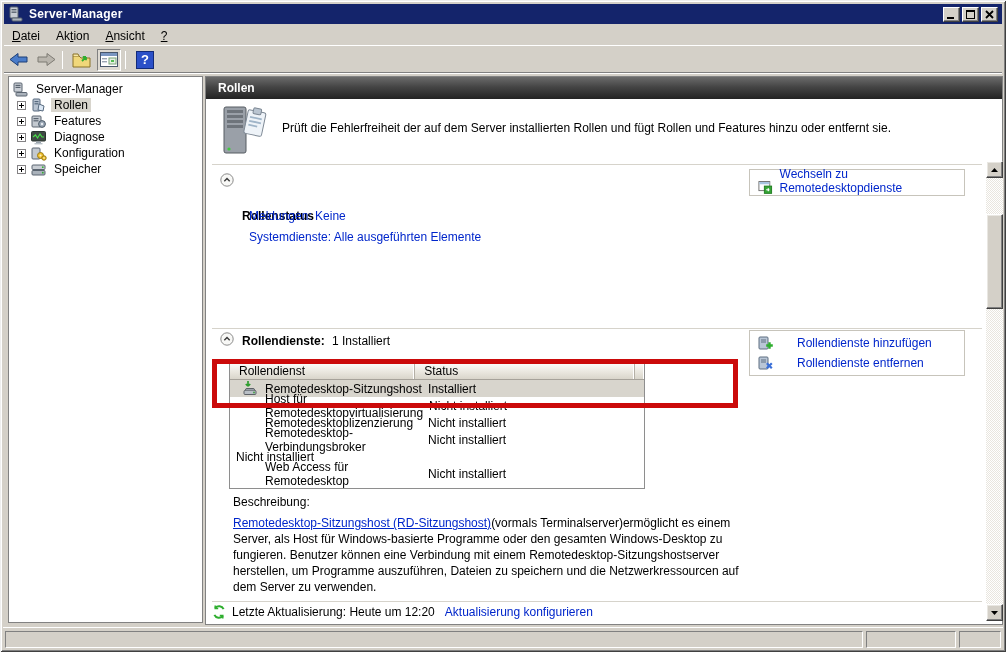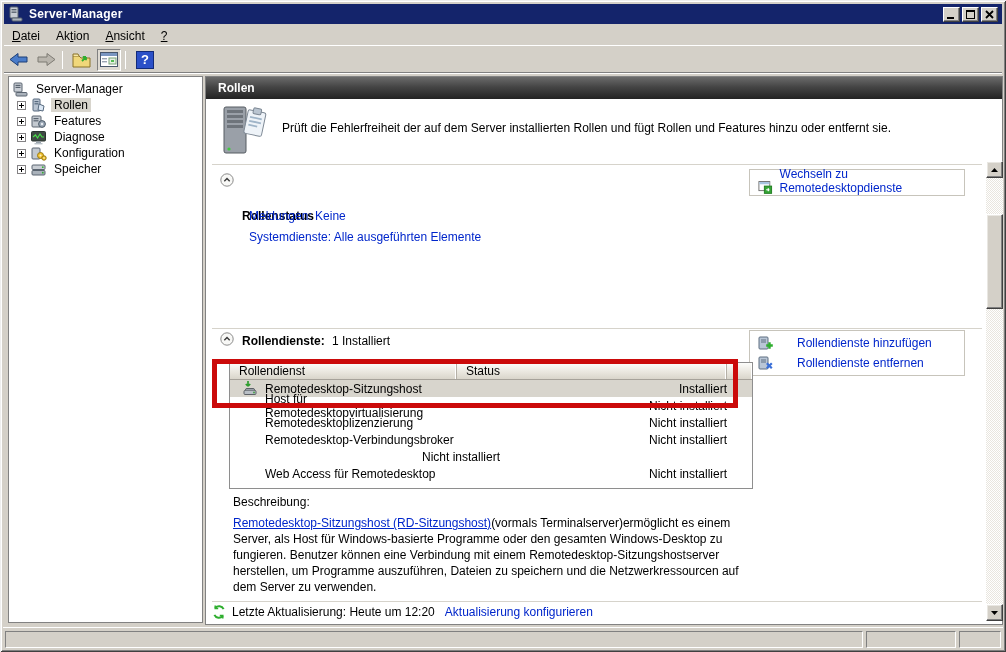--- a/index.html
+++ b/index.html
@@ -45,21 +45,21 @@
   .linkbox{border:1px solid #c7c4bb;background:#fff;display:flex;align-items:center;padding:0 8px;}
   .linkbox .bluelink{margin-left:7px;}
   .linkrow{display:flex;align-items:center;height:20px;gap:16px;}
   .linkrow .bluelink{margin-left:7px;}
   
   .rtable{border:1px solid #8e8e8e;background:#fff;}
   .thead{display:flex;height:17px;background:linear-gradient(180deg,#fdfdfb,#e8e5dd 60%,#d9d5cb);border-bottom:1px solid #a6a29a;}
   .thc{padding-left:9px;line-height:16px;border-right:1px solid #b4b0a6;box-shadow:inset -1px 0 0 #fff;}
   .trowi{display:flex;height:17px;align-items:center;position:relative;}
   .trowi .c1{width:227px;padding-left:35px;}
-  .trowi .c2{width:270px;padding-left:6px;text-align:right;}
+  .trowi .c2{width:270px;padding-left:6px;}
   .trowi.sel{background:var(--selected_row,#d8d5cd);}
   .rowicon{position:absolute;left:12px;top:0px;width:16px;height:16px;}
   .redbox{border:5px solid var(--annotation_red,#cb0a0a);background:transparent;pointer-events:none;z-index:30;}
   .desc{width:515px;line-height:16px;}
   
   .sb{width:17px;background:#fff;background-image:linear-gradient(45deg,#e9e6df 25%,transparent 25%,transparent 75%,#e9e6df 75%),linear-gradient(45deg,#e9e6df 25%,transparent 25%,transparent 75%,#e9e6df 75%);background-size:2px 2px;background-position:0 0,1px 1px;}
   .sbtn{width:17px;height:17px;background:var(--chrome,#d4d0c8);border:1px solid;border-color:#fff #404040 #404040 #fff;box-shadow:inset -1px -1px 0 #808080,inset 1px 1px 0 #e9e7e2;display:flex;align-items:center;justify-content:center;}
   .sthumb{position:absolute;left:0;width:17px;background:var(--chrome,#d4d0c8);border:1px solid;border-color:#fff #404040 #404040 #fff;box-shadow:inset -1px -1px 0 #808080,inset 1px 1px 0 #e9e7e2;}
   
   .statusbar{left:3px;top:627px;width:1000px;height:22px;display:flex;align-items:flex-start;padding:3px 2px 0 2px;border-top:1px solid #fff;}
@@ -293,21 +293,21 @@
         <svg width="16" height="16" viewBox="0 0 16 16">
             <rect x="1" y="2" width="9" height="12" rx="1" fill="#b9c6d6" stroke="#5f6f81"></rect>
             <line x1="3" y1="5" x2="8" y2="5" stroke="#5f6f81"></line>
             <line x1="3" y1="7" x2="8" y2="7" stroke="#5f6f81"></line>
             <path d="M8.8 8.2l5 5M13.8 8.2l-5 5" stroke="#3a6fd8" stroke-width="2.2"></path>
           </svg>
         <span class="bluelink">Rollendienste entfernen</span>
       </div>
     </div>
 
-    <div class="abs rtable" style="left:23px;top:285px;width:524px;height:127px;">
+    <div class="abs rtable" style="left:23px;top:285px;width:416px;height:127px;">
       <div class="thead">
         <div class="thc" style="width:227px;">Rollendienst</div>
         <div class="thc" style="width:270px;">Status</div>
         <div class="thc" style="flex:1;border-right:none;"></div>
       </div>
       <div class="trowi sel">
         <svg class="rowicon" viewBox="0 0 16 16">
             <rect x="2" y="10.5" width="12" height="4" rx="1" fill="#b9bfc6" stroke="#5c6166"></rect>
             <path d="M3 10.5l1.2-2h7.6l1.2 2" fill="#9aa0a8" stroke="#5c6166"></path>
             <circle cx="12" cy="12.5" r="0.9" fill="#3f9c3f"></circle>

